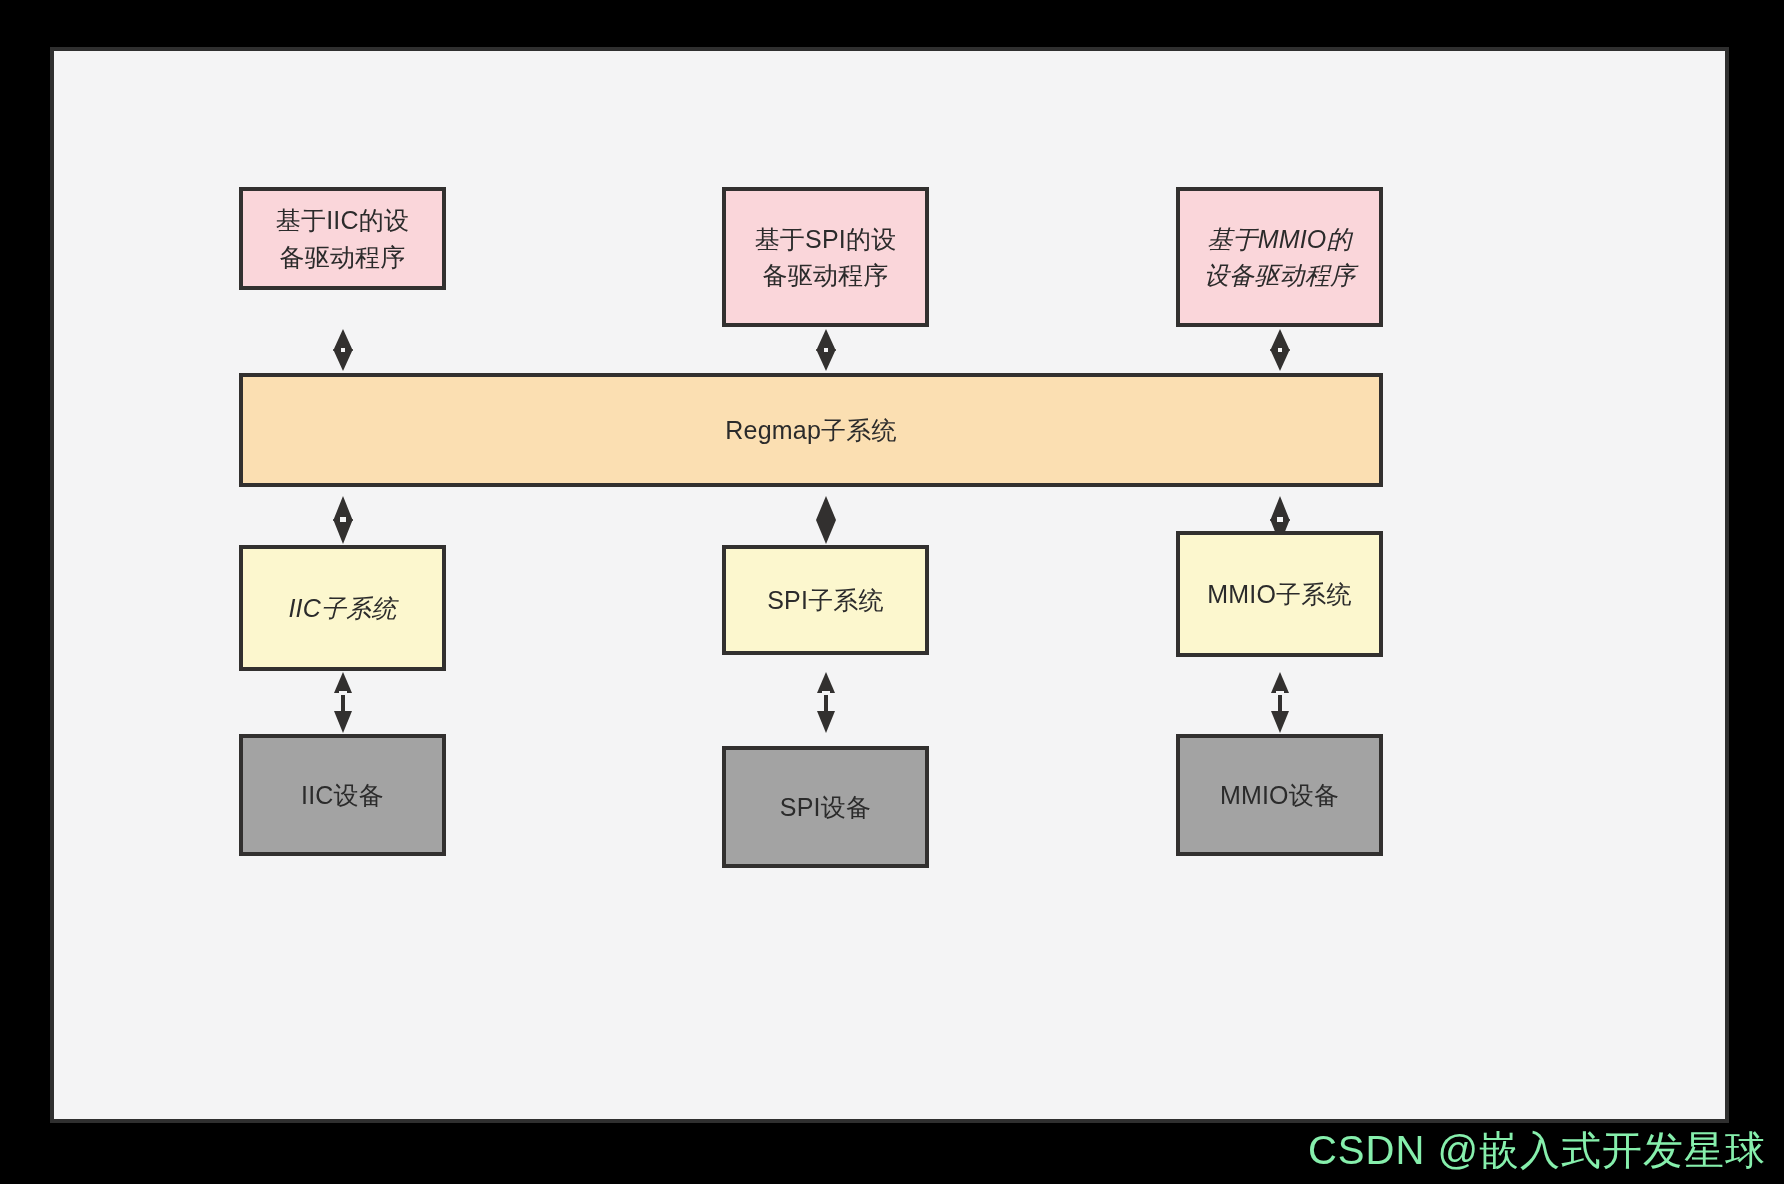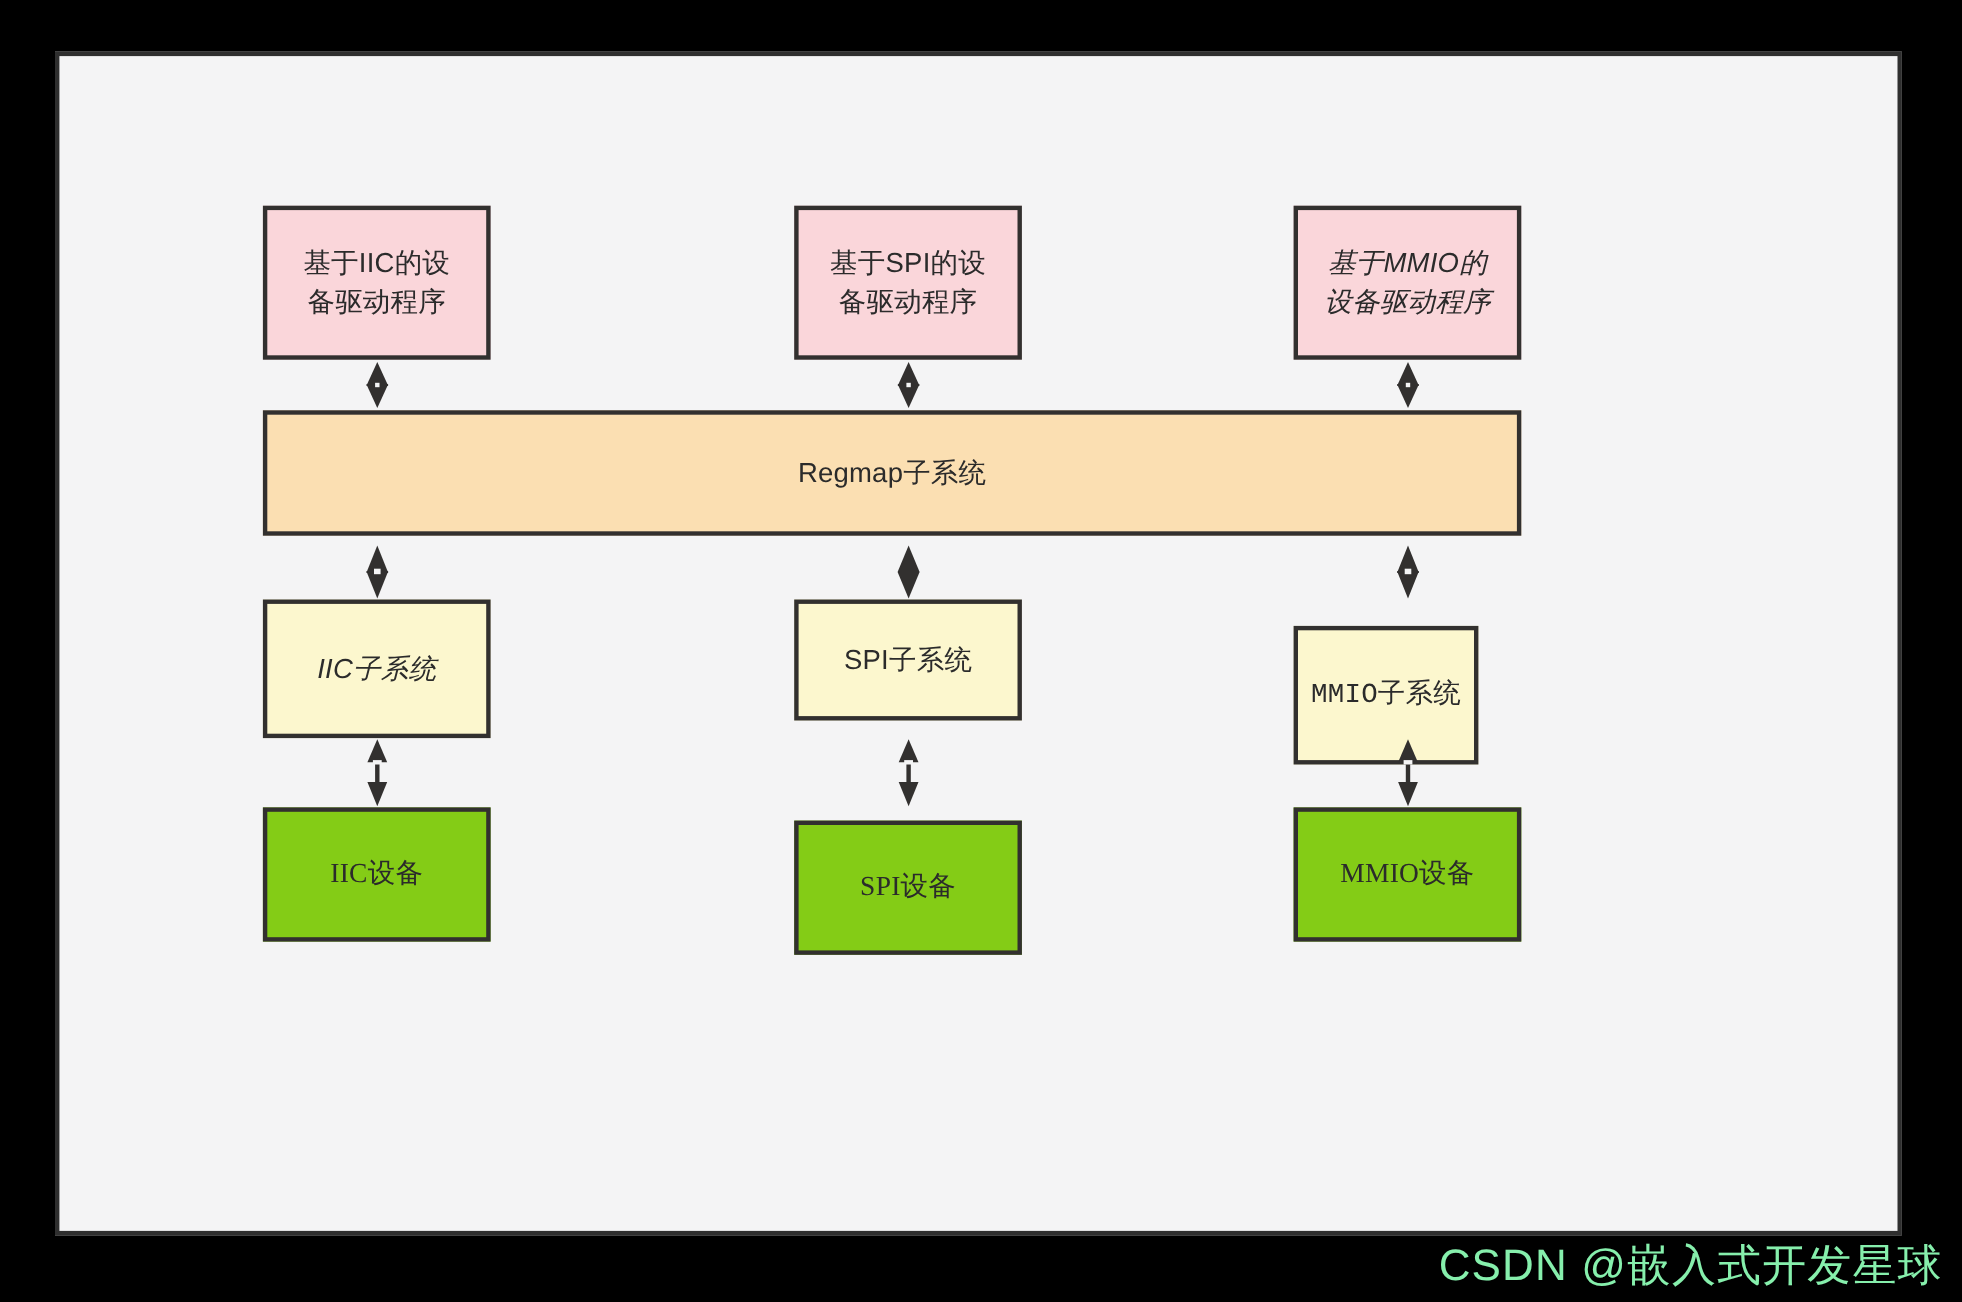--- a/index.html
+++ b/index.html
@@ -47,34 +47,34 @@
     font-size: 25px;
     line-height: 1.45;
     letter-spacing: 0.2px;
     white-space: pre-line;
     font-family: "Liberation Sans", "DejaVu Sans", sans-serif;
   }
 
   .node.driver   { background: #fad6da; }
   .node.regmap   { background: #fbdfb2; }
   .node.subsys   { background: #fcf7ce; }
-  .node.device   { background: #84cc16; font-family: Liberation Serif, serif; }
-
-  
-  .driver-iic  { left: 185px; top: 136px; width: 207px; height: 140px; }
+  .node.device   { background: #a3a3a3; }
+
+  
+  .driver-iic  { left: 185px; top: 136px; width: 207px; height: 103px; }
   .driver-spi  { left: 668px; top: 136px; width: 207px; height: 140px; }
   .driver-mmio { left: 1122px; top: 136px; width: 207px; height: 140px; font-style: italic; }
 
   
   .regmap-bar  { left: 185px; top: 322px; width: 1144px; height: 114px; font-size: 25px; }
 
   
   .subsys-iic  { left: 185px; top: 494px; width: 207px; height: 126px; font-style: italic; }
   .subsys-spi  { left: 668px; top: 494px; width: 207px; height: 110px; }
-  .subsys-mmio { left: 1122px; top: 518px; width: 168px; height: 126px; font-family: Liberation Mono, monospace; }
+  .subsys-mmio { left: 1122px; top: 480px; width: 207px; height: 126px; }
 
   
   .device-iic  { left: 185px; top: 683px; width: 207px; height: 122px; }
   .device-spi  { left: 668px; top: 683px; width: 207px; height: 122px; margin-top: 12px; }
   .device-mmio { left: 1122px; top: 683px; width: 207px; height: 122px; }
 
   
   .connector {
     position: absolute;
     width: 34px;

